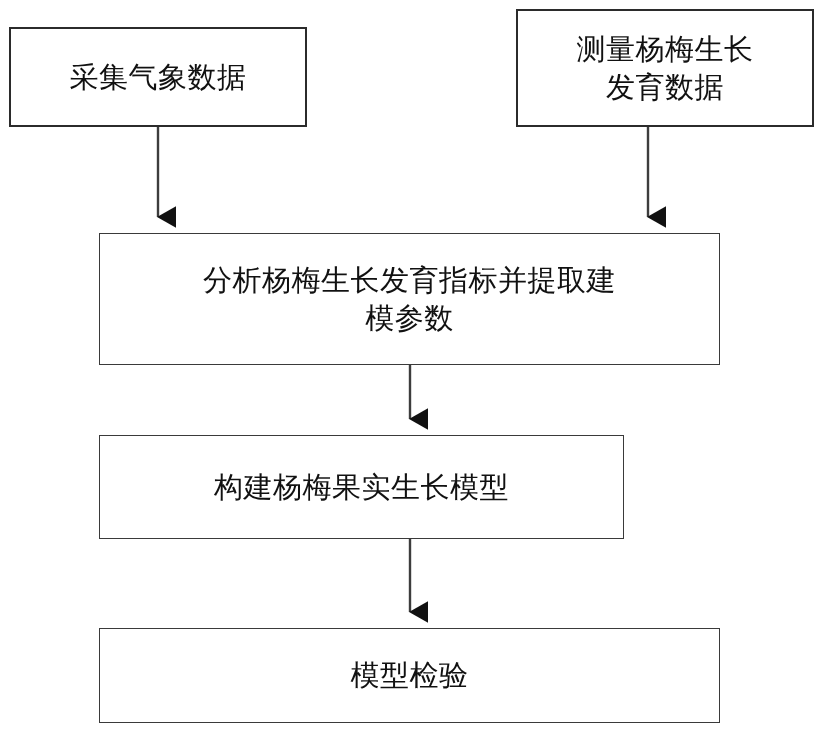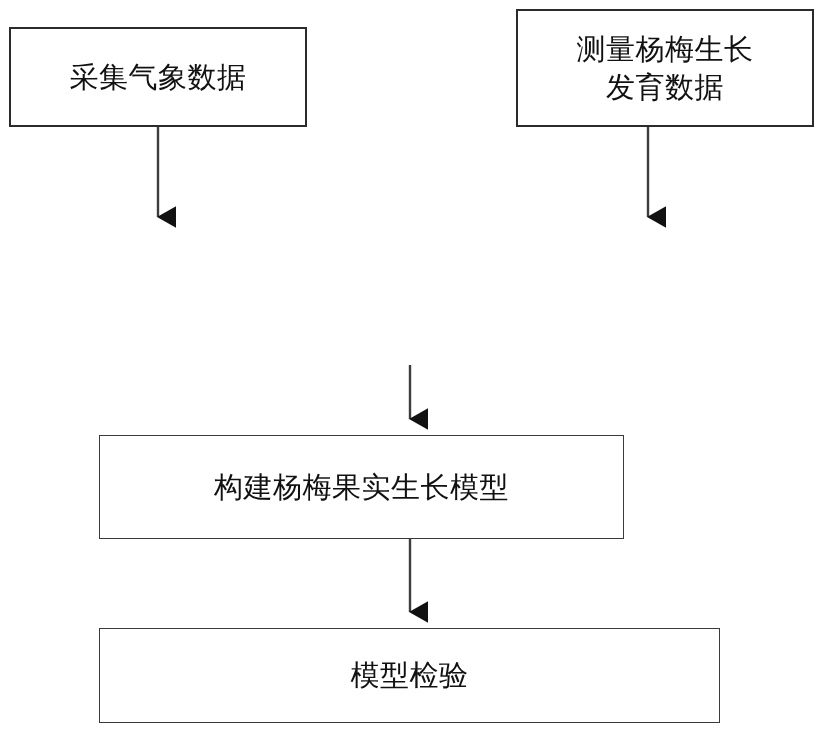--- a/index.html
+++ b/index.html
@@ -93,20 +93,24 @@
 
   <div class="node" id="node-collect-weather">
     <span class="node-label">采集气象数据</span>
   </div>
 
   <div class="node" id="node-measure-growth">
     <span class="node-label">测量杨梅生长
 发育数据</span>
   </div>
 
+  <div class="node" id="node-analyze-extract">
+    <span class="node-label">分析杨梅生长发育指标并提取建
+模参数</span>
+  </div>
 
   <div class="node" id="node-build-model">
     <span class="node-label">构建杨梅果实生长模型</span>
   </div>
 
   <div class="node" id="node-validate-model">
     <span class="node-label">模型检验</span>
   </div>
 
 </div>

